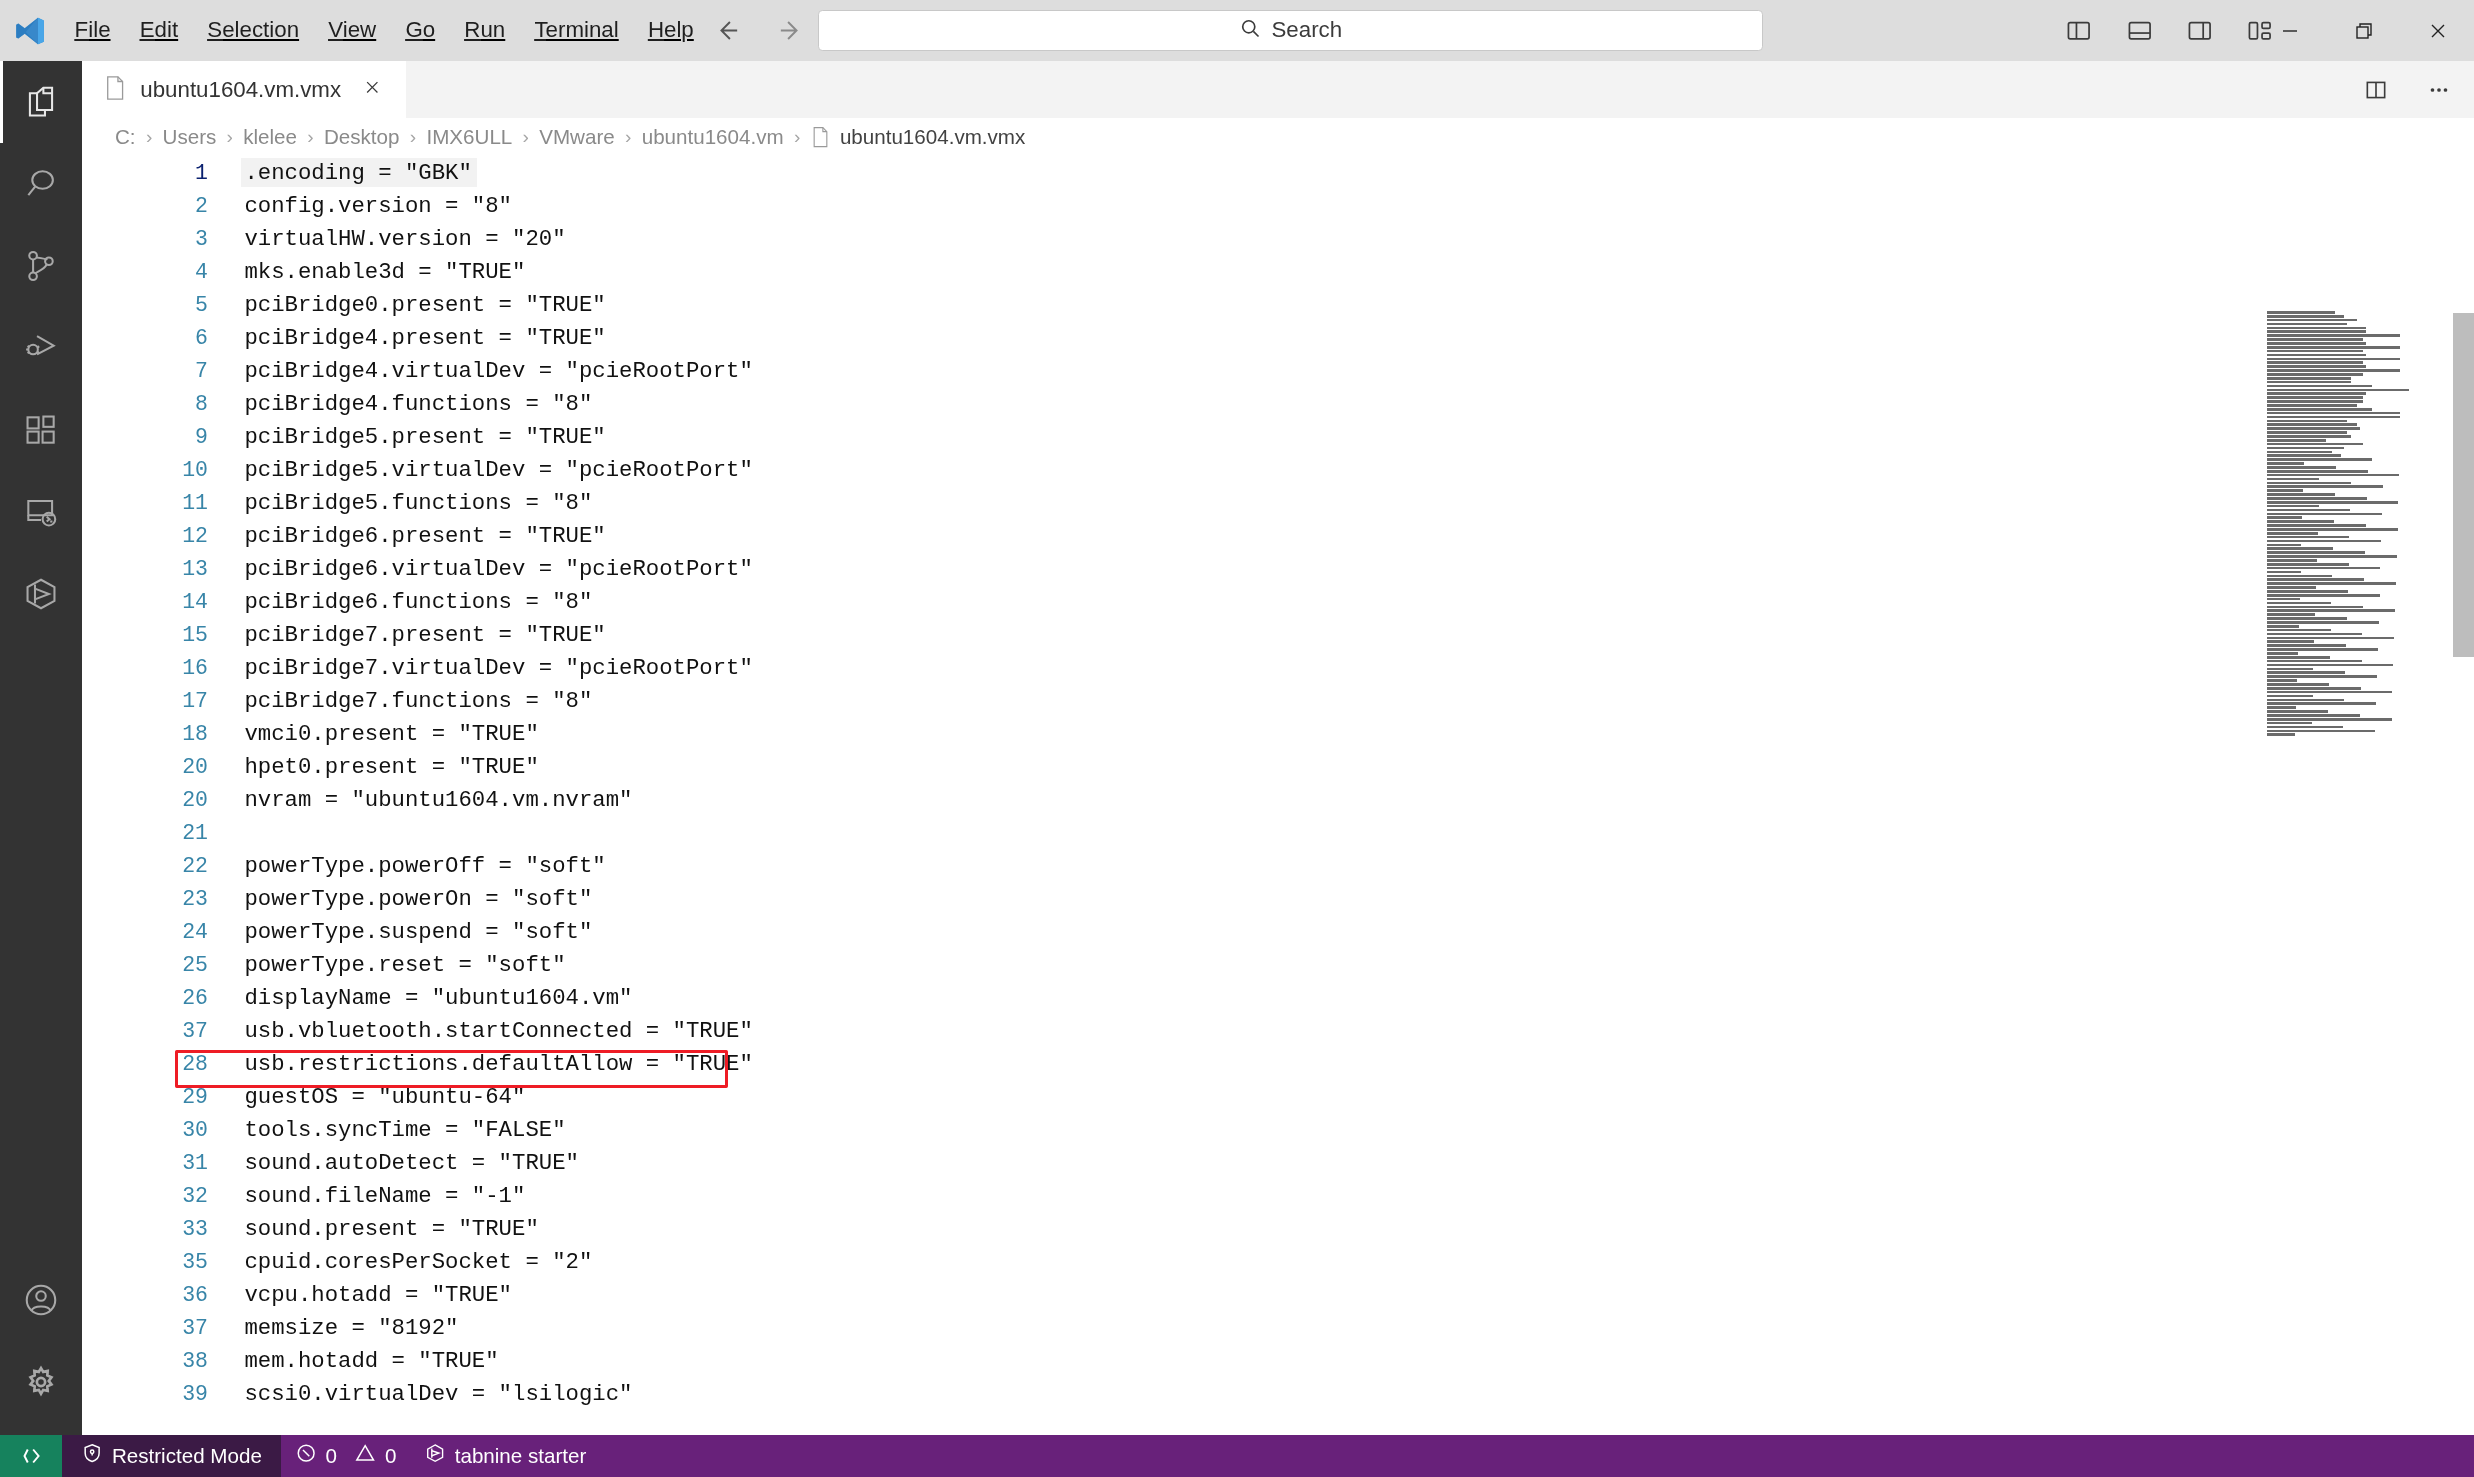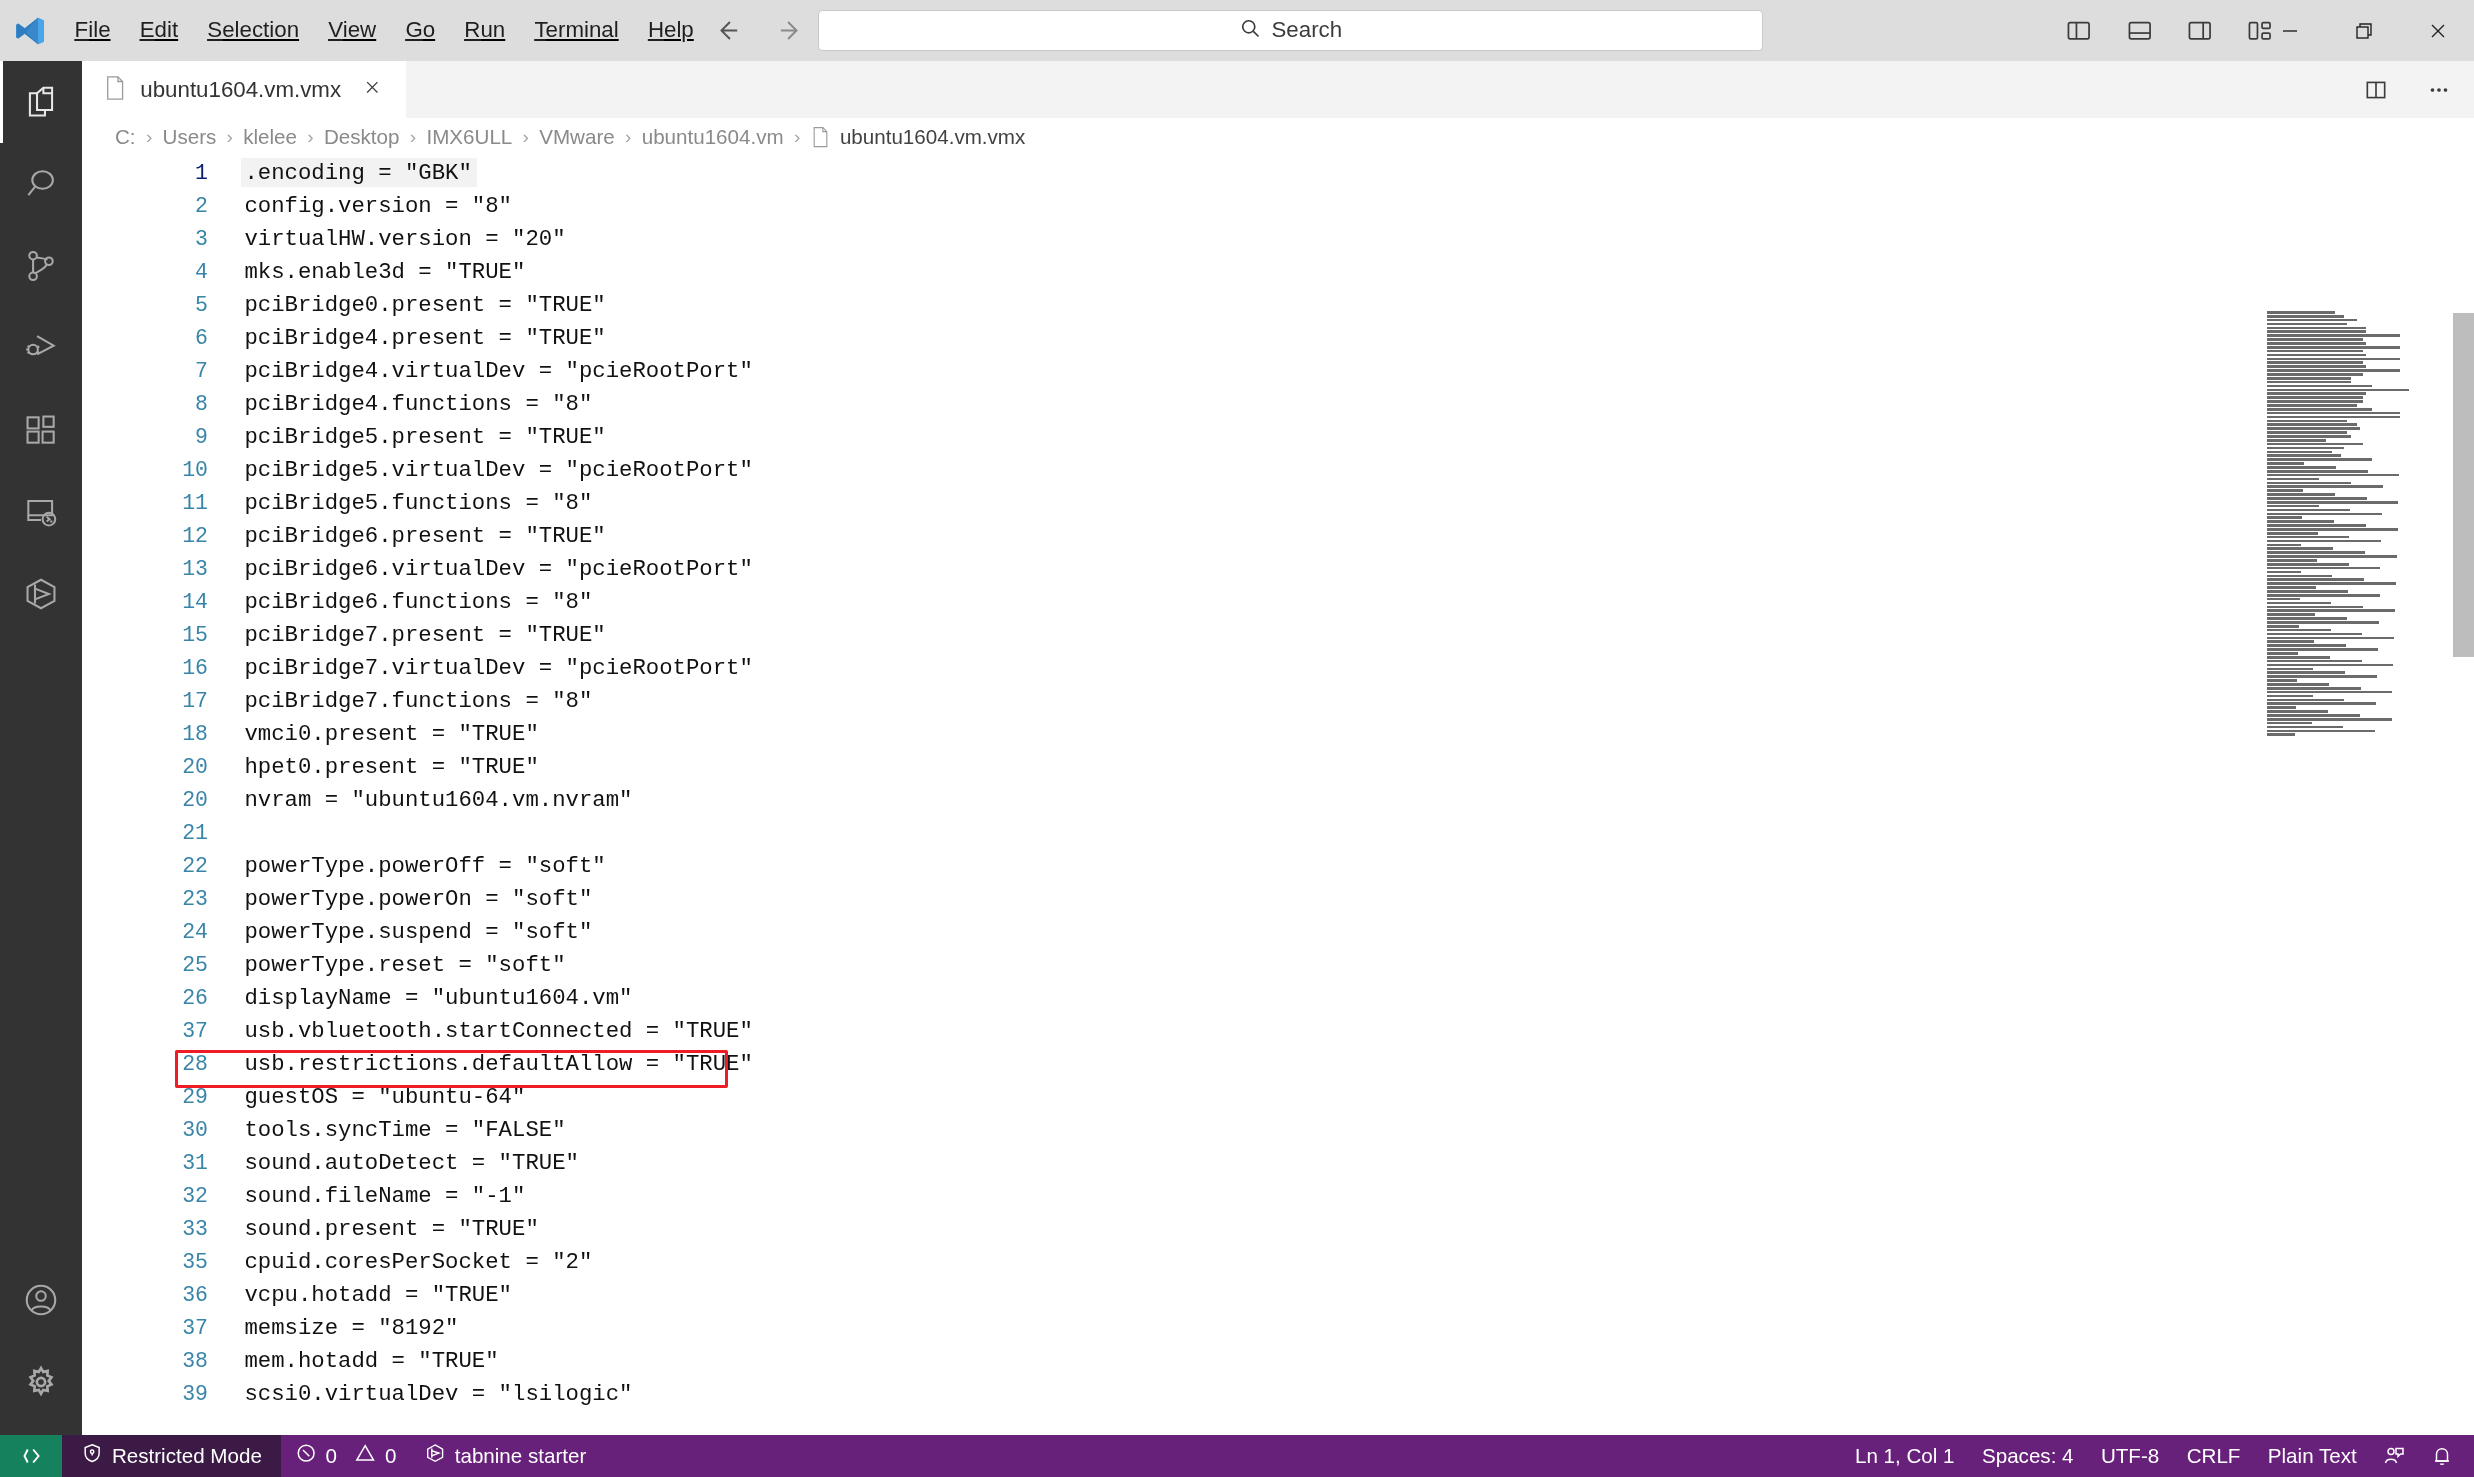--- a/index.html
+++ b/index.html
@@ -647,35 +647,14 @@
     <span>
       <svg width="22.3" height="22.3" viewBox="0 0 24 24" fill="none" stroke="#ffffff" stroke-width="1.5">
         <path d="M12 3.2 L20 7.6 V16.4 L12 20.8 L4 16.4 V7.6 Z"></path>
           <path d="M8.4 7 V17"></path>
           <path d="M8.4 9.4 L16 12 L8.4 14.8"></path>
       </svg>
     </span>
     <span>tabnine starter</span>
   </div>
 
-  <div id="sb-right">
-    <div class="sb-item">Ln 1, Col 1</div>
-    <div class="sb-item">Spaces: 4</div>
-    <div class="sb-item">UTF-8</div>
-    <div class="sb-item">CRLF</div>
-    <div class="sb-item">Plain Text</div>
-    <div class="sb-icon-btn">
-      <svg width="24" height="24" viewBox="0 0 24 24" fill="none" stroke="#ffffff" stroke-width="1.5">
-        <circle cx="9" cy="7.5" r="3"></circle>
-          <path d="M3.5 19 C4.5 14 13.5 14 14.5 19"></path>
-        <path d="M14 4.5 H21 V10 H18.5 L16 12.5 V10 H14 Z"></path>
-      </svg>
-    </div>
-    <div class="sb-icon-btn">
-      <svg width="24" height="24" viewBox="0 0 24 24" fill="none" stroke="#ffffff" stroke-width="1.5">
-        <path d="M6.5 17 V10.5 C6.5 7 9 4.7 12 4.7 C15 4.7 17.5 7 17.5 10.5 V17 Z"></path>
-        <path d="M5 17 H19"></path>
-          <path d="M10.3 19.6 C10.8 20.6 13.2 20.6 13.7 19.6"></path>
-      </svg>
-    </div>
-  </div>
 </div>
 
 
 </body></html>

